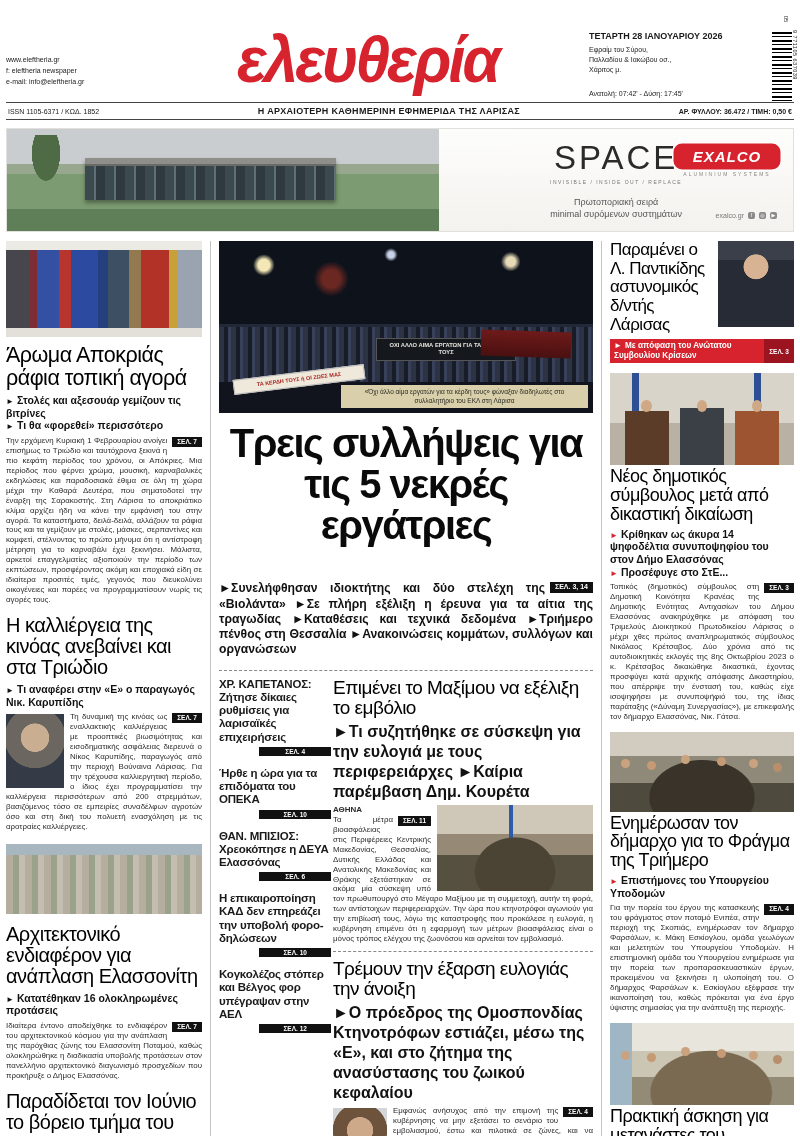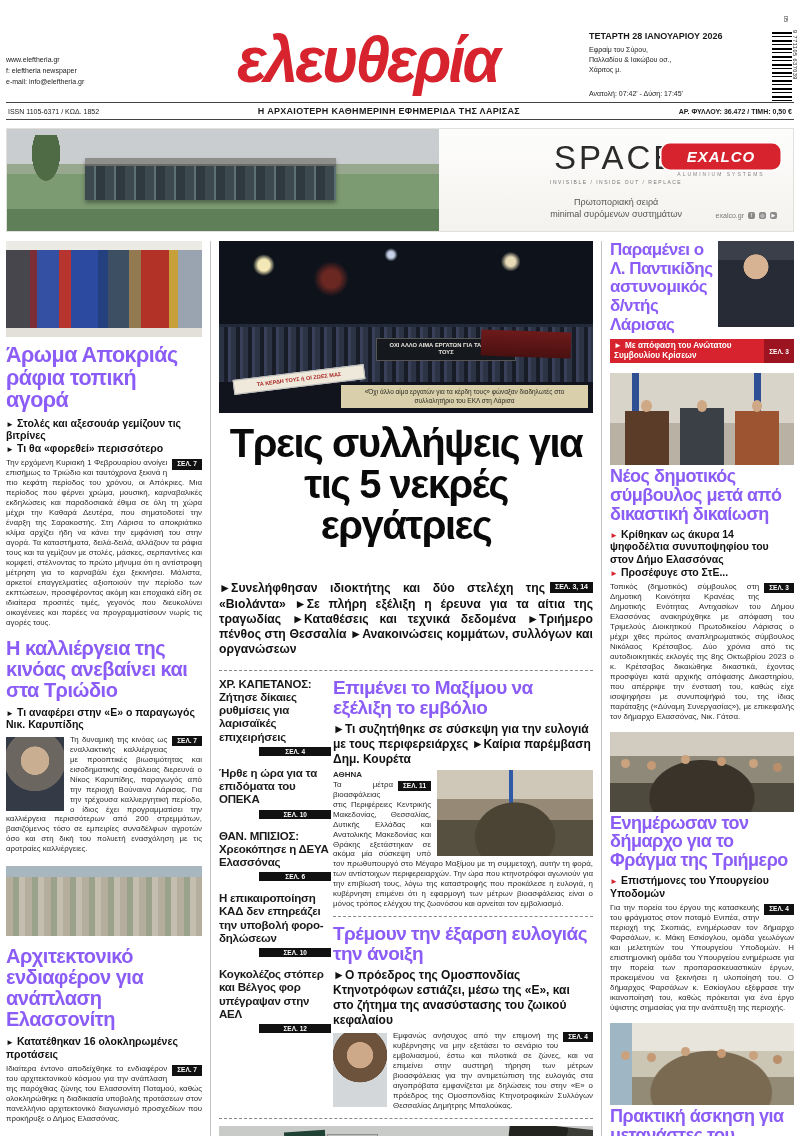--- a/index.html
+++ b/index.html
@@ -23,31 +23,31 @@
   .mh-issue{font-size:7px;font-weight:bold;}
   
   .ad{display:flex;height:102px;margin-top:8px;border:1px solid #e2e0dc;background:#fbfaf8;overflow:hidden;}
   .ad-photo{position:relative;width:55%;height:100%;background:linear-gradient(180deg,#c9cdd0 0 34%,#98a88e 34% 44%,#7c9b72 44% 78%,#5f7f58 78% 100%);}
   .ad-house{position:absolute;left:18%;top:28%;width:58%;height:42%;background:linear-gradient(180deg,#8e8e8a 0 14%,#6a6a66 14% 20%,transparent 20%),repeating-linear-gradient(90deg,#3c4a50 0 9px,#5d7076 9px 11px,#2e3a40 11px 20px);box-shadow:0 3px 4px rgba(0,0,0,.35);}
   .ad-tree{position:absolute;left:4%;top:6%;width:10%;height:60%;background:radial-gradient(ellipse at 50% 30%,#4e6b46 0 45%,transparent 46%);}
   .ad-right{flex:1;position:relative;text-align:center;padding-top:10px;background:linear-gradient(180deg,#fdfdfc,#f4f2ee);}
   .ad-brand{font-size:33px;letter-spacing:3px;color:#2b2b2b;font-weight:500;}
   .ad-brand-sub{font-size:5px;letter-spacing:1.5px;color:#777;margin-top:2px;}
   .ad-tagline{font-size:9px;color:#555;margin-top:12px;line-height:1.3;}
-  .exalco-box{position:absolute;right:14px;top:16px;width:116px;}
+  .exalco-box{position:absolute;right:14px;top:16px;width:104px;}
   .exalco-logo{background:#d6232e;border-radius:7px;color:#fff;font-weight:bold;font-style:italic;font-size:15px;letter-spacing:1px;padding:3px 0;box-shadow:0 0 0 1.5px #d6232e,0 0 0 3px #fff;}
   .exalco-sub{font-size:5px;letter-spacing:2px;color:#888;margin-top:3px;}
   .ad-url-row{position:absolute;right:16px;bottom:12px;display:flex;align-items:center;gap:4px;font-size:7px;color:#777;}
   .soc{width:7px;height:7px;border-radius:2px;background:#8a8a8a;color:#fff;font-size:5px;line-height:7px;text-align:center;}
   
   .cols{display:grid;grid-template-columns:196px 1fr 184px;column-gap:8px;margin-top:9px;height:895px;overflow:hidden;}
   .col{overflow:hidden;}
   .col-c{border-left:1px solid #c4c4c4;border-right:1px solid #c4c4c4;padding:0 8px;}
   h1,h2,h3{margin:0;}
-  .hl{font-weight:bold;letter-spacing:-.5px;line-height:1.05;color:#8b5cf6;}
+  .hl{font-weight:normal;letter-spacing:-.5px;line-height:1.05;color:#000000;}
   .hl-left{font-size:21.5px;margin:7px 0 5px;}
   .hl-left2{font-size:20px;margin:10px 0 5px;}
   .bullets{margin:2px 0 4px;}
   .b{font-size:10.5px;font-weight:bold;line-height:1.2;color:#111;}
   .b::before{content:"►";margin-right:3px;font-size:8px;}
   .b.red::before{color:#d6232e;}
   .body{font-size:7.9px;line-height:1.26;text-align:justify;color:#2a2a2a;margin-top:3px;}
   .badge{float:right;background:#111;color:#fff;font-size:6.5px;font-weight:bold;padding:1px 5px;margin-left:5px;margin-top:1px;}
   .ph{position:relative;width:100%;overflow:hidden;}
   
@@ -65,21 +65,21 @@
   .deck{font-size:12.2px;font-weight:bold;line-height:1.25;text-align:justify;color:#111;margin-top:36px;}
   .deck .badge{font-size:7px;}
   .dashed{border:none;border-top:1px dashed #888;margin:7px 0;}
   .mid{display:flex;gap:2px;justify-content:space-between;}
   .briefs{width:112px;flex:none;}
   .brief{margin-bottom:11px;}
   .brief-t{font-size:11.5px;font-weight:bold;line-height:1.15;letter-spacing:-.2px;}
   .brief-badge{display:block;background:#111;color:#fff;font-size:6.5px;font-weight:bold;text-align:center;width:64%;margin:3px 0 0 auto;padding:1px 0;}
   .midright{flex:1;min-width:0;}
   .hl-mid{font-size:19px;margin:0 0 4px;}
-  .b2{font-size:12px;font-weight:bold;line-height:1.25;color:#111;}
+  .b2{font-size:16px;font-weight:bold;line-height:1.25;color:#111;}
   .ph-meeting{float:right;width:60%;height:86px;margin:0 0 3px 6px;background:radial-gradient(ellipse at 50% 78%,#4b4334 0 36%,rgba(0,0,0,0) 37%),linear-gradient(90deg,rgba(0,0,0,0) 0 46%,#2e5aa8 46% 49%,rgba(0,0,0,0) 49%),linear-gradient(180deg,#cfc7b8 0 34%,#968a77 34% 58%,#55503f 58% 100%);}
   .dateline{font-size:8px;font-weight:bold;margin-top:3px;}
   .ph-herd-man{width:54px;height:74px;float:left;margin:2px 6px 2px 0;background:radial-gradient(circle at 50% 30%,#cda98a 0 22%,#6d523c 23% 46%,#d4d7da 47% 100%),#b9bcbf;}
   .paok-wrap{position:relative;margin-top:2px;}
   .ph-crash{height:138px;background:linear-gradient(180deg,#c8cbc8 0 38%,#b4b6b2 38% 66%,#8d8f8b 66% 100%);}
   .truckL{position:absolute;left:18%;top:4%;width:11%;height:44%;background:linear-gradient(180deg,#1f4234 0 70%,#10241c 70% 100%);transform:rotate(-4deg);}
   .trailerL{position:absolute;left:29%;top:6%;width:13%;height:38%;background:#bdbfba;border:1px solid #8d8f8a;}
   .truckR{position:absolute;right:-2%;top:0;width:26%;height:96%;background:linear-gradient(90deg,#23231f 0 60%,#3c3c36 60% 100%);transform:rotate(6deg);}
   .vests{position:absolute;left:2%;top:30%;width:4px;height:8px;background:#e8a21c;box-shadow:60px 6px 0 #dadb30,200px 2px 0 #dadb30,230px 4px 0 #e8a21c,120px 10px 0 #c9cf2c,255px 12px 0 #dadb30,160px 6px 0 #6a6f78,175px 8px 0 #30343c,190px 4px 0 #30343c;}
   .hl-paok{position:absolute;left:0;right:0;bottom:44px;text-align:center;font-size:29px;font-weight:bold;letter-spacing:-.5px;color:#fff;text-shadow:-1px -1px 0 #000,1px -1px 0 #000,-1px 1px 0 #000,2px 2px 1px #000;}

